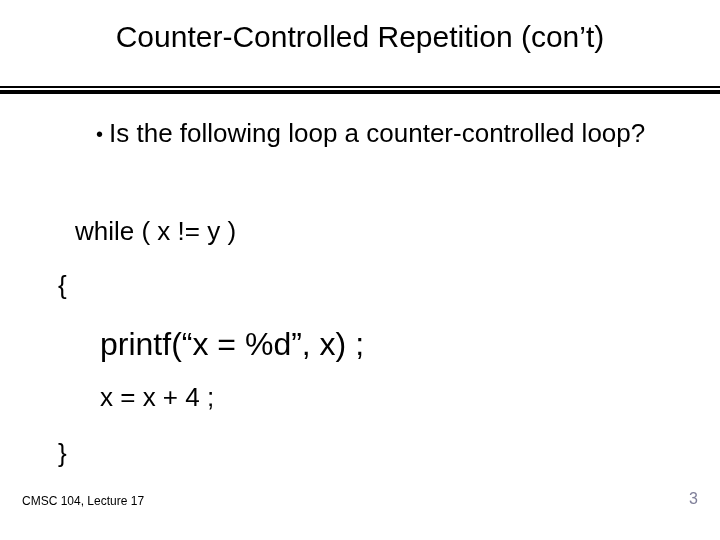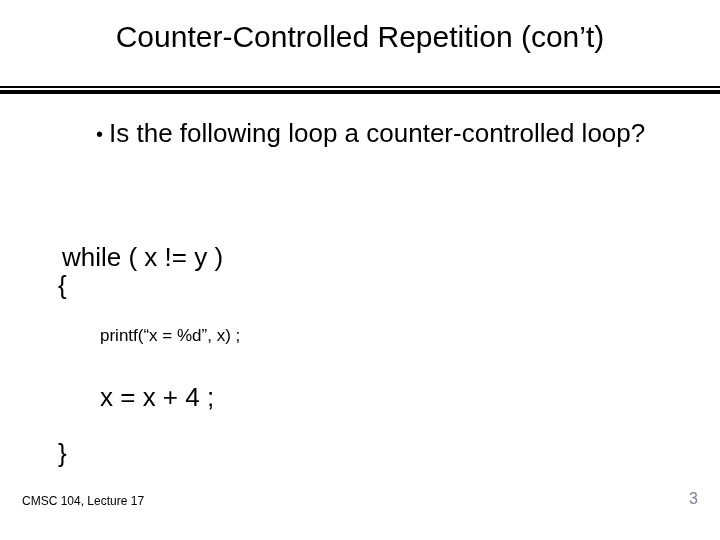--- a/index.html
+++ b/index.html
@@ -4,23 +4,23 @@
 <style>
   * { margin: 0; padding: 0; box-sizing: border-box; }
   html, body { width: 720px; height: 540px; background: #fff; font-family: Arial, Helvetica, sans-serif; color: #000; }
   .slide { position: relative; width: 720px; height: 540px; }
   .title { position: absolute; top: 20px; left: 0; right: 0; text-align: center; font-size: 30px; font-weight: 400; }
   .rule { position: absolute; top: 86px; left: 0; width: 720px; height: 6px; }
   .rule .top { width: 100%; height: 2px; background: #000; }
   .rule .bot { width: 100%; height: 4px; background: #000; margin-top: 2px; }
   .bullet-row { position: absolute; top: 118px; left: 60px; right: 40px; font-size: 26px; line-height: 1.2; margin-left: 36px; }
   .bullet-row .dot { display: inline-block; vertical-align: top; font-size: 20px; margin-right: 6px; margin-top:4px;}
-  .code-while { position: absolute; top: 216px; left: 62px; font-size: 26px; margin-top: 26px; }
+  .code-while { position: absolute; top: 216px; left: 75px; font-size: 26px; }
   .code-lbrace { position: absolute; top: 270px; left: 58px; font-size: 26px; }
-  .code-printf { position: absolute; top: 326px; left: 100px; font-size: 17px; }
+  .code-printf { position: absolute; top: 326px; left: 100px; font-size: 32px; }
   .code-incr { position: absolute; top: 382px; left: 100px; font-size: 26px; }
   .code-rbrace { position: absolute; top: 438px; left: 58px; font-size: 26px; }
   .footer-left { position: absolute; bottom: 32px; left: 22px; font-size: 12px; text-align: center; }
   .footer-right { position: absolute; bottom: 32px; right: 22px; font-size: 16px; color: #7f7f99; }
 </style>
 </head>
 <body>
 
 <div class="slide">
 

